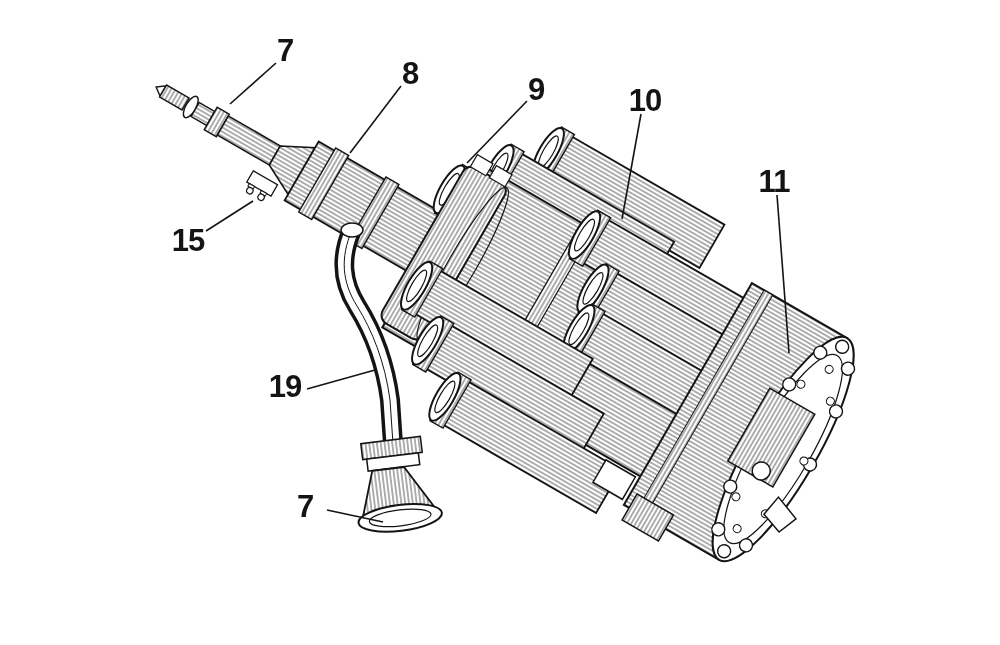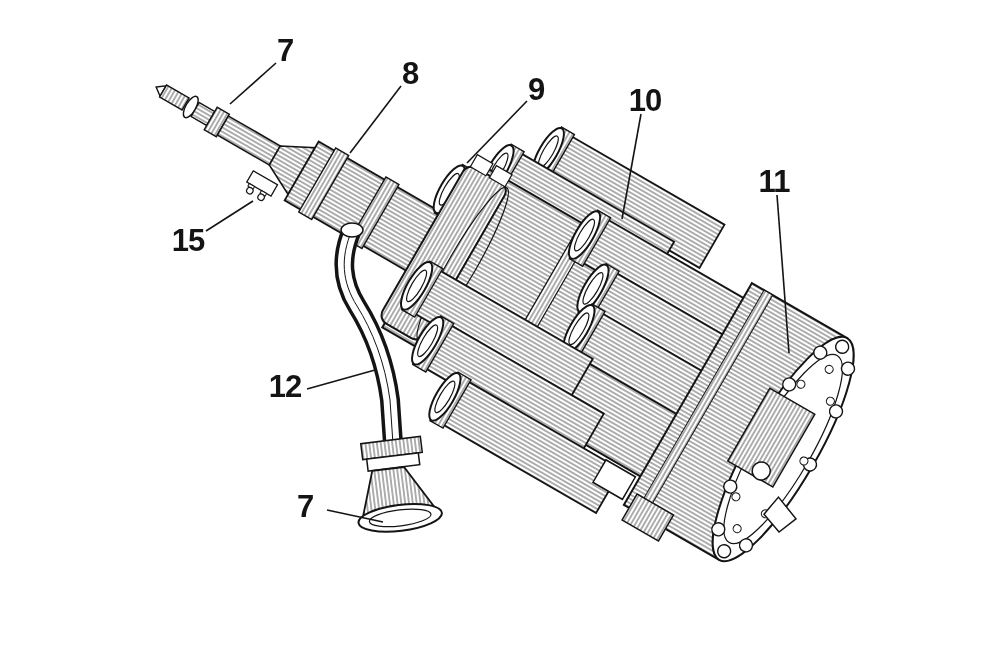--- a/index.html
+++ b/index.html
@@ -147,16 +147,16 @@
       <line x1="206" y1="231" x2="253" y2="201"></line>
     </g>
   </svg>
 
   <div class="label" style="left:285px;top:50px">7</div>
   <div class="label" style="left:410px;top:73px">8</div>
   <div class="label" style="left:536px;top:89px">9</div>
   <div class="label" style="left:645px;top:100px">10</div>
   <div class="label" style="left:774px;top:181px">11</div>
   <div class="label" style="left:305px;top:506px">7</div>
-  <div class="label" style="left:285px;top:386px">12</div>
+  <div class="label" style="left:285px;top:386px">19</div>
   <div class="label" style="left:188px;top:240px">15</div>
 
 </div>
 
 </body></html>

